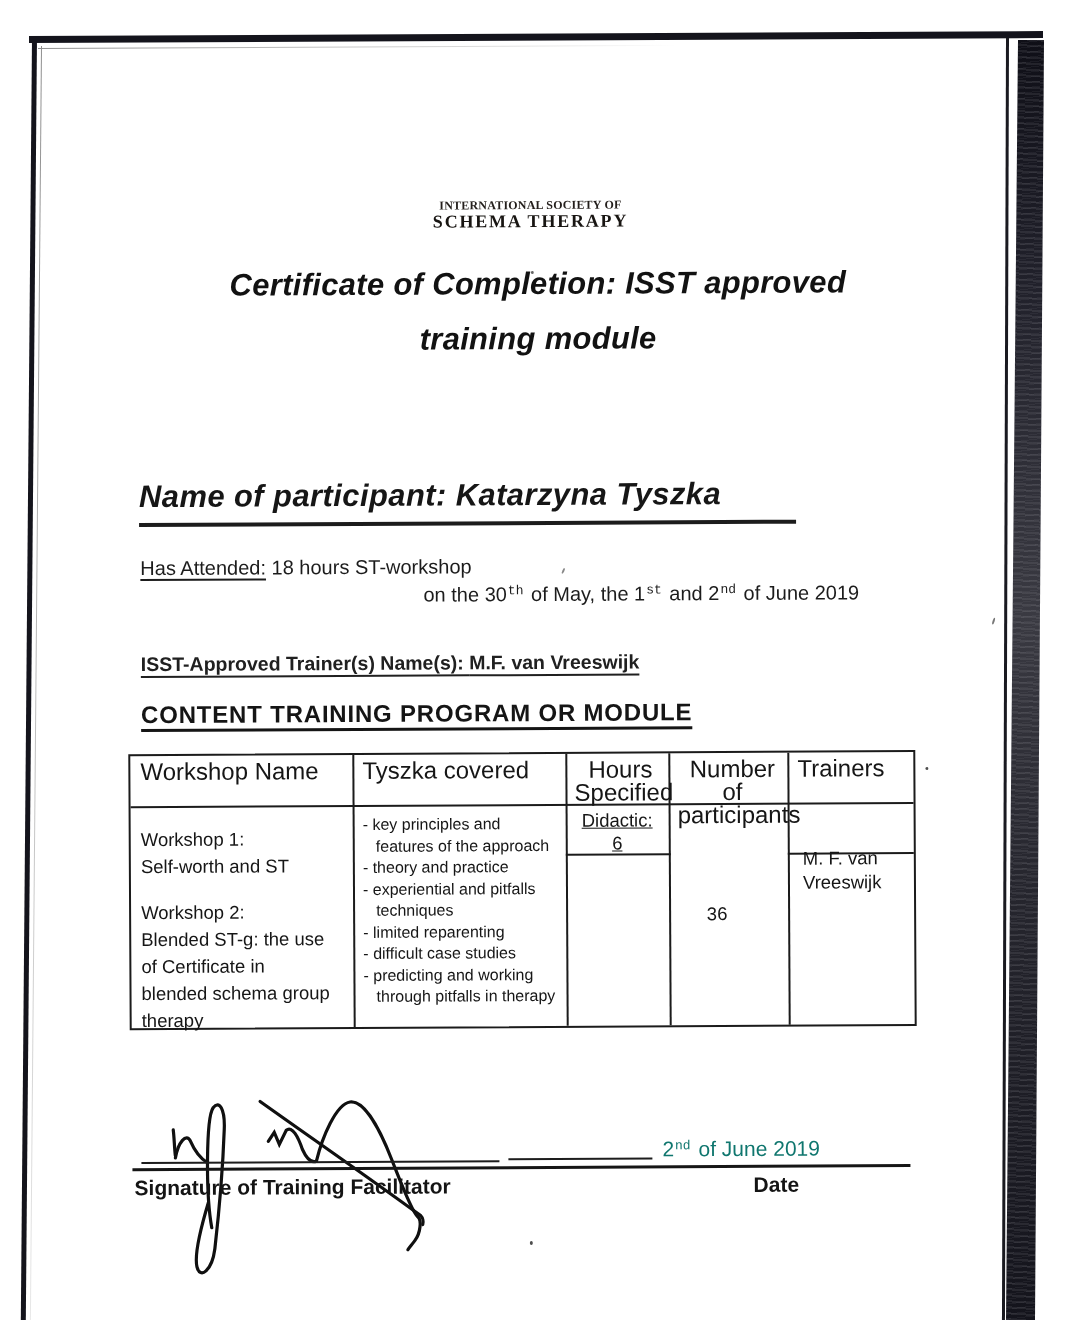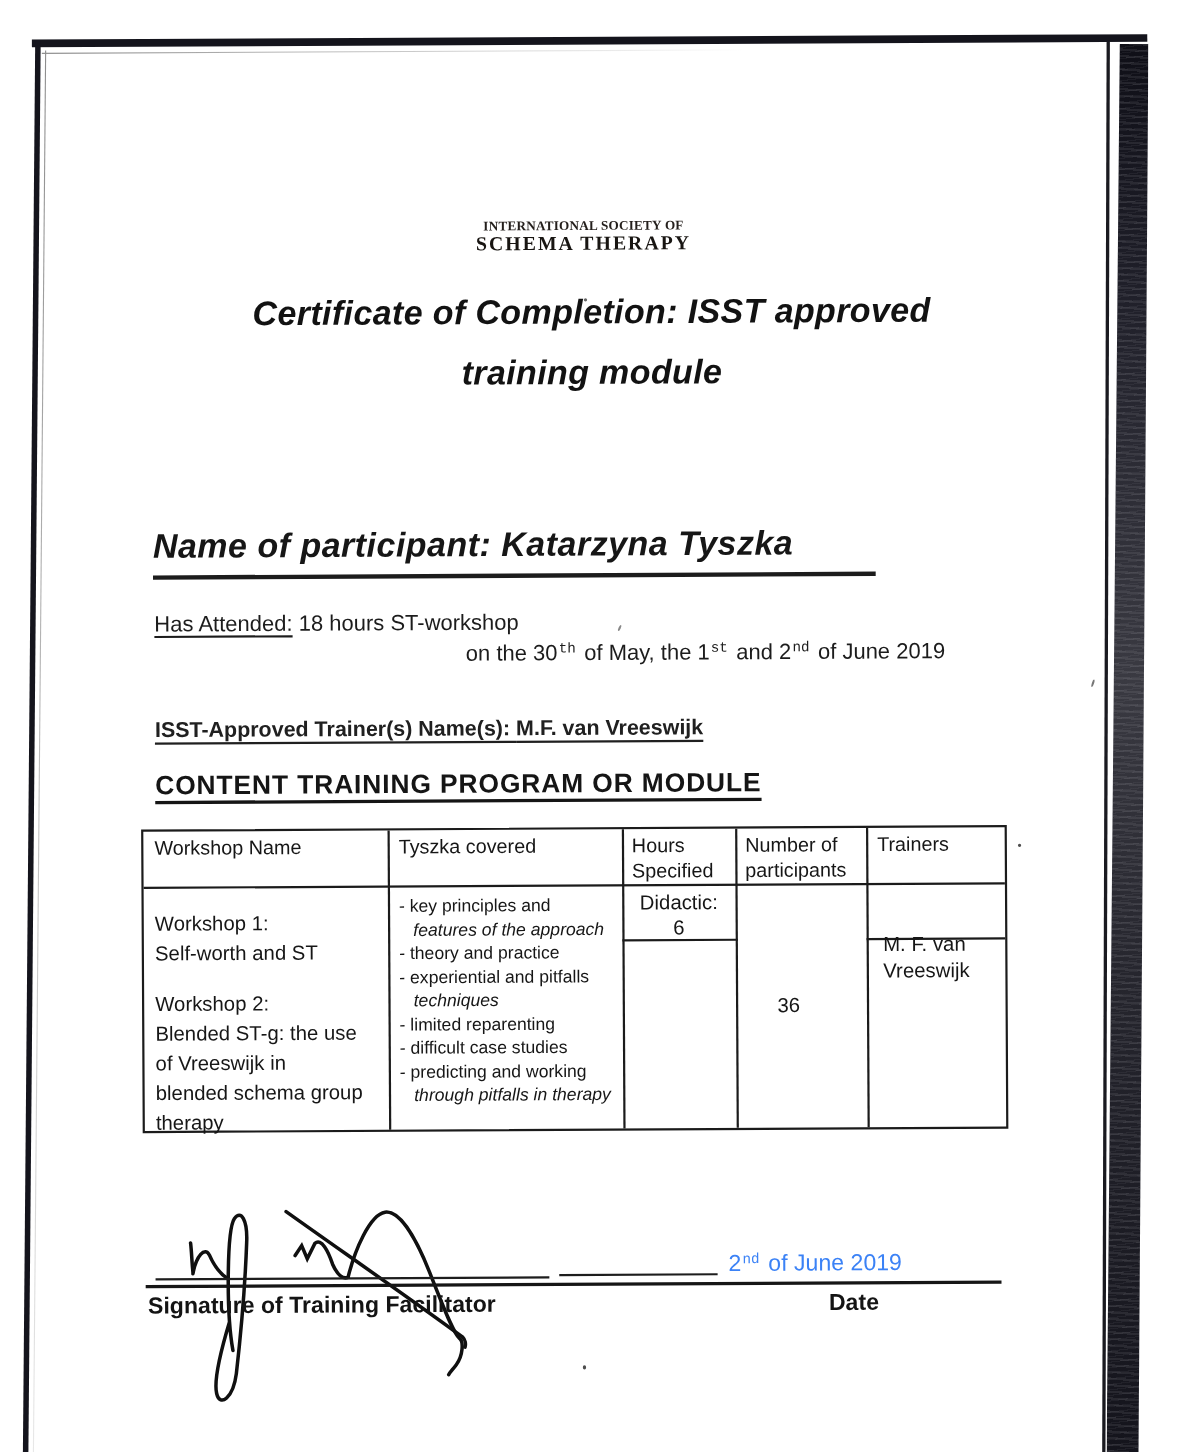--- a/index.html
+++ b/index.html
@@ -71,39 +71,39 @@
 
   
   .tbl{position:absolute;left:128px;top:752px;width:783px;height:272px;
       border:2px solid #1b1b1b;color:#161616;}
   .vline{position:absolute;top:0;bottom:0;width:2px;background:#1b1b1b;}
   .v1{left:222px}.v2{left:435px}.v3{left:538px}.v4{left:657px}
   .hline-header{position:absolute;left:0;right:0;top:50px;height:2px;background:#1b1b1b;}
   .sub-h{position:absolute;top:100px;height:2px;background:#1b1b1b;}
   .sub-hours{left:435px;width:105px;}
   .sub-trainers{left:657px;right:0;}
-  .hcell{position:absolute;top:4px;line-height:23px;font-size:18px;}
+  .hcell{position:absolute;top:4px;line-height:23px;font-size:24px;text-align:center;}
   .hc1{left:10px}.hc2{left:232px}.hc3{left:444px;width:92px}.hc4{left:547px;width:110px}.hc5{left:667px}
   .cell-workshop{position:absolute;left:10px;top:70px;line-height:27px;font-size:18.5px;}
   .ws-gap{margin-top:19px;}
   .cell-subject{position:absolute;left:232px;top:59px;width:200px;line-height:21.5px;font-size:16px;}
-  .cell-subject .ind{padding-left:13px;font-style:italic;}
-  .cell-didactic{position:absolute;left:435px;top:55px;width:103px;text-align:center;line-height:23px;font-size:18.5px;}
+  .cell-subject .ind{padding-left:13px;}
+  .cell-didactic{position:absolute;left:435px;top:55px;width:103px;text-align:center;line-height:23px;font-size:18.5px;text-decoration:underline;}
   .cell-roleplay{position:absolute;left:435px;top:106px;width:103px;line-height:23.5px;font-size:18.5px;}
   .cell-roleplay .rl{padding-left:10px;}
   .cell-roleplay .val{text-align:center;}
   .cell-participants{position:absolute;left:538px;top:150px;width:96px;text-align:center;font-size:18.5px;}
   .cell-trainers{position:absolute;left:672px;top:55px;line-height:24px;font-size:18.5px;margin-top:39px;}
 
   
   .sig-svg{position:absolute;left:128px;top:1064px;}
   .sig-line1{position:absolute;left:139px;top:1160px;width:358px;height:2px;background:#1d1d1d;}
   .sig-line2{position:absolute;left:506px;top:1158px;width:144px;height:2px;background:#1d1d1d;}
   .big-line{position:absolute;left:130px;top:1166px;width:778px;height:3px;background:#161616;}
-  .footer-date{position:absolute;left:660px;top:1138px;font-size:21px;color:#3b82f6;}
+  .footer-date{position:absolute;left:660px;top:1138px;font-size:21px;color:#0f766e;}
   .sig-label{position:absolute;left:132px;top:1174px;font-size:21px;font-weight:700;color:#141414;}
   .date-label{position:absolute;left:751px;top:1174px;font-size:21px;font-weight:700;color:#141414;}
 
   .speck{position:absolute;border-radius:50%;background:#4e4e4e;}
 </style>
 </head>
 <body>
 
 <div class="frame-top"></div>
 <div class="frame-top-inner"></div>
@@ -142,21 +142,21 @@
     <div class="hcell hc2">Tyszka covered</div>
     <div class="hcell hc3">Hours Specified</div>
     <div class="hcell hc4">Number of participants</div>
     <div class="hcell hc5">Trainers</div>
 
     <div class="cell-workshop">
       <div>Workshop 1:</div>
       <div>Self-worth and ST</div>
       <div class="ws-gap">Workshop 2:</div>
       <div>Blended ST-g: the use</div>
-      <div>of Vreeswijk in</div>
+      <div>of Certificate in</div>
       <div>blended schema group</div>
       <div>therapy</div>
     </div>
 
     <div class="cell-subject">
       <div>- key principles and</div>
       <div class="ind">features of the approach</div>
       <div>- theory and practice</div>
       <div>- experiential and pitfalls</div>
       <div class="ind">techniques</div>

